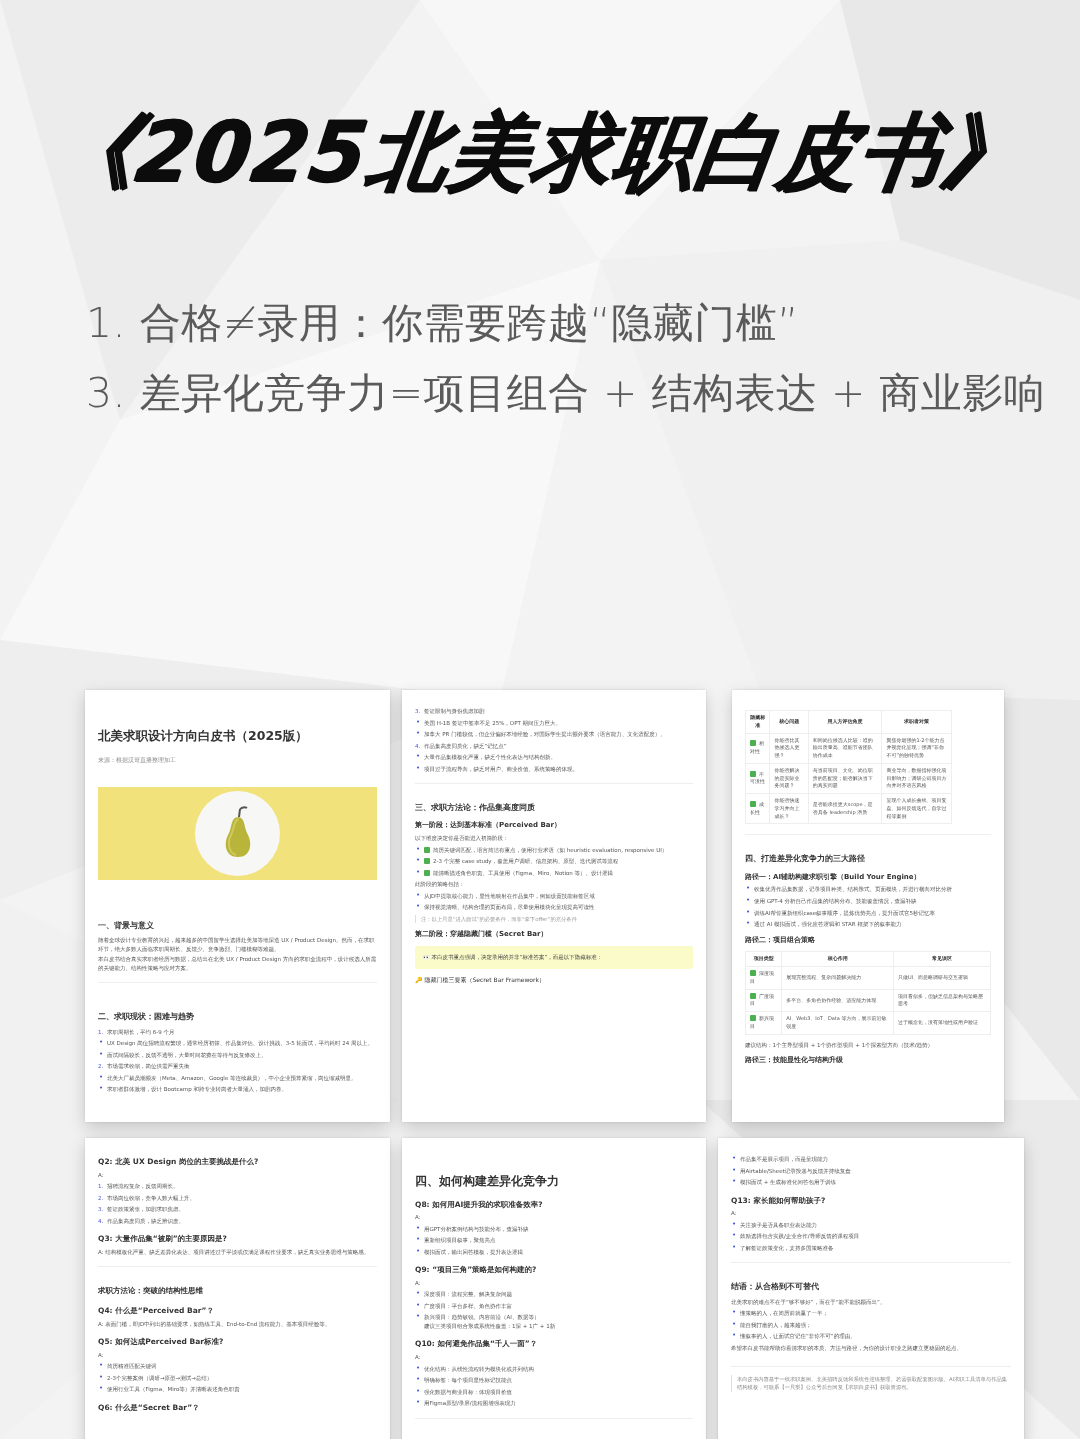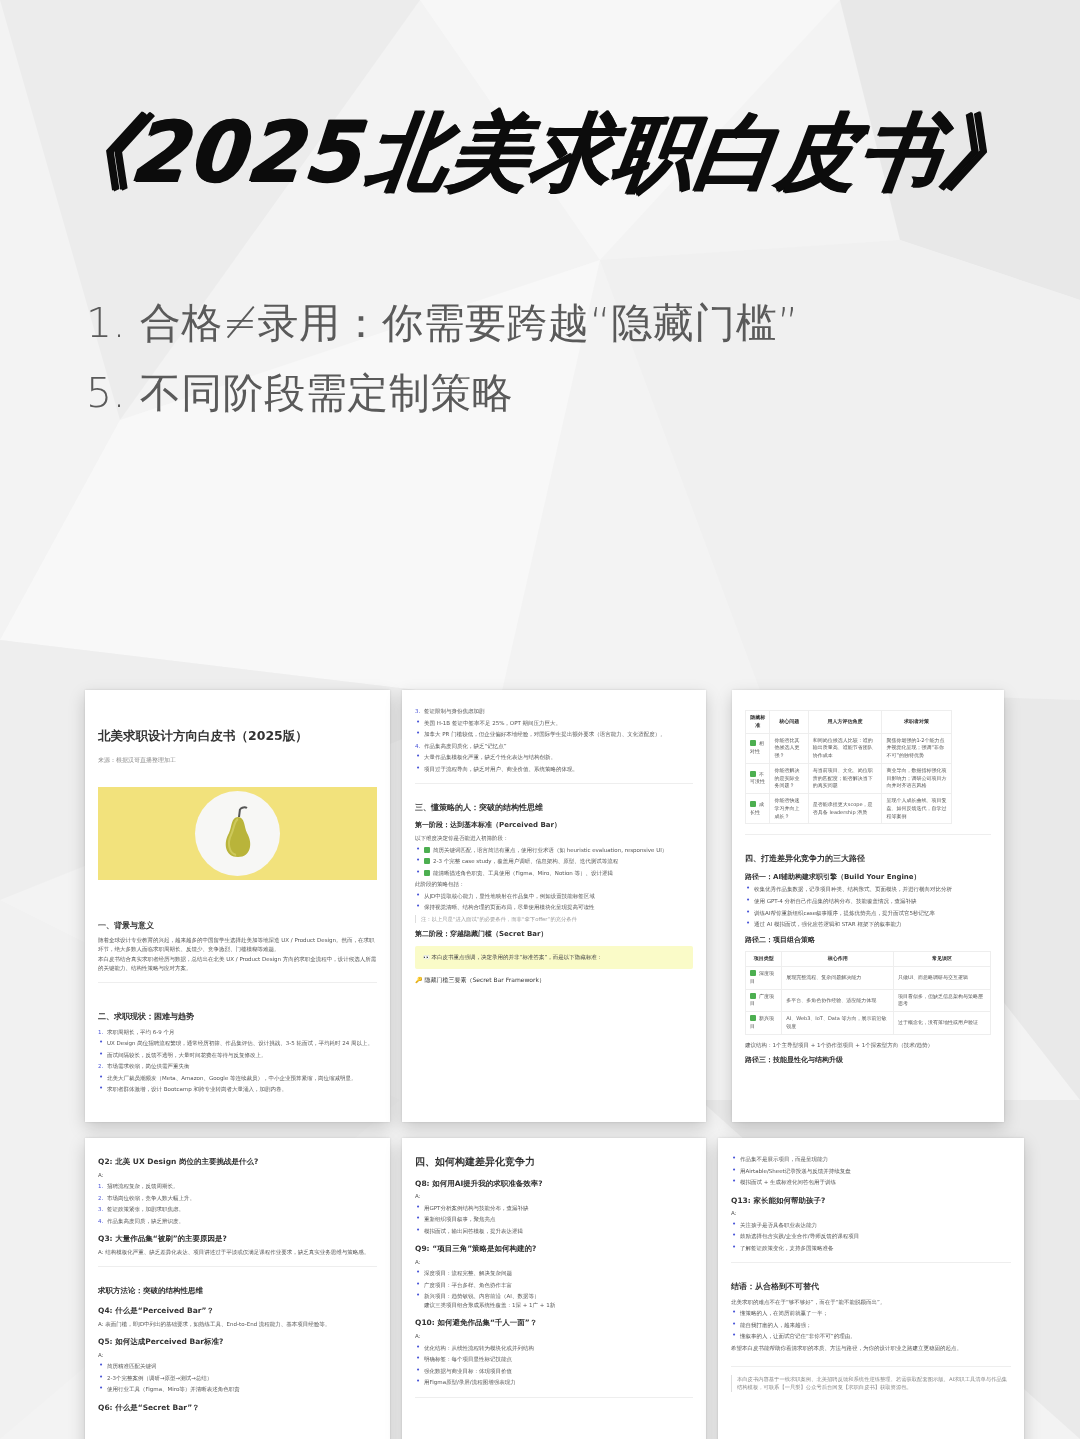--- a/index.html
+++ b/index.html
@@ -95,21 +95,21 @@
     <polygon points="760,690 1080,700 1080,1100" fill="#e9e9e9"></polygon>
     <polygon points="0,900 400,1100 0,1439" fill="#f1f1f1"></polygon>
     <polygon points="700,1100 1080,1100 1080,1439" fill="#eaeaea"></polygon>
   </svg>
 </div>
 
 <div class="cover-title">《2025北美求职白皮书》</div>
 
 <ul class="points">
   <li>1. 合格≠录用：你需要跨越“隐藏门槛”</li>
-  <li>5. 不同阶段需定制策略</li>
+  <li>3. 差异化竞争力=项目组合 + 结构表达 + 商业影响</li>
 </ul>
 
 <div class="page p1">
   <div class="doc-title">北美求职设计方向白皮书（2025版）</div>
   <div class="doc-source">来源：根据汉哥直播整理加工</div>
   <div class="banner">
     <div class="circle">
       <svg width="40" height="56" viewBox="0 0 40 56">
         <path d="M22 4 Q26 1 29 3" stroke="#555" stroke-width="2" fill="none"></path>
         <path d="M22 4 L21 12" stroke="#555" stroke-width="2"></path>
@@ -136,21 +136,21 @@
 <div class="page p2">
   <ul class="b">
     <li class="num"><span class="n">3.</span><span>签证限制与身份焦虑加剧</span></li>
     <li class="dot">美国 H-1B 签证中签率不足 25%，OPT 期间压力巨大。</li>
     <li class="dot">加拿大 PR 门槛较低，但企业偏好本地经验，对国际学生提出额外要求（语言能力、文化适配度）。</li>
     <li class="num"><span class="n">4.</span><span>作品集高度同质化，缺乏“记忆点”</span></li>
     <li class="dot">大量作品集模板化严重，缺乏个性化表达与结构创新。</li>
     <li class="dot">项目过于流程导向，缺乏对用户、商业价值、系统策略的体现。</li>
   </ul>
   <div class="hr"></div>
-  <div class="h2">三、懂策略的人：突破的结构性思维</div>
+  <div class="h2">三、求职方法论：作品集高度同质</div>
   <div class="h3">第一阶段：达到基本标准（Perceived Bar）</div>
   <div class="para">以下维度决定你是否能进入初筛阶段：</div>
   <ul class="b">
     <li class="dot"><span class="chk"></span><span>简历关键词匹配，语言简洁有重点，使用行业术语（如 heuristic evaluation, responsive UI）</span></li>
     <li class="dot"><span class="chk"></span><span>2-3 个完整 case study，覆盖用户调研、信息架构、原型、迭代测试等流程</span></li>
     <li class="dot"><span class="chk"></span><span>能清晰描述角色职责、工具使用（Figma、Miro、Notion 等）、设计逻辑</span></li>
   </ul>
   <div class="para">此阶段的策略包括：</div>
   <ul class="b">
     <li class="dot">从JD中提取核心能力，显性地映射在作品集中，例如设置技能标签区域</li>
@@ -248,21 +248,21 @@
   <div class="a">A:</div>
   <ul class="b">
     <li class="dot">简历精准匹配关键词</li>
     <li class="dot">2-3个完整案例（调研→原型→测试→总结）</li>
     <li class="dot">使用行业工具（Figma、Miro等）并清晰表述角色职责</li>
   </ul>
   <div class="q">Q6: 什么是“Secret Bar”？</div>
 </div>
 
 <div class="page p5">
-  <div class="h3" style="font-size:10px;margin-top:2px">四、如何构建差异化竞争力</div>
+  <div class="h3" style="font-size:12px;margin-top:20px">四、如何构建差异化竞争力</div>
   <div class="q">Q8: 如何用AI提升我的求职准备效率?</div>
   <div class="a">A:</div>
   <ul class="b">
     <li class="dot">用GPT分析案例结构与技能分布，查漏补缺</li>
     <li class="dot">重新组织项目叙事，聚焦亮点</li>
     <li class="dot">模拟面试，输出回答模板，提升表达逻辑</li>
   </ul>
   <div class="q">Q9: “项目三角”策略是如何构建的?</div>
   <div class="a">A:</div>
   <ul class="b">

